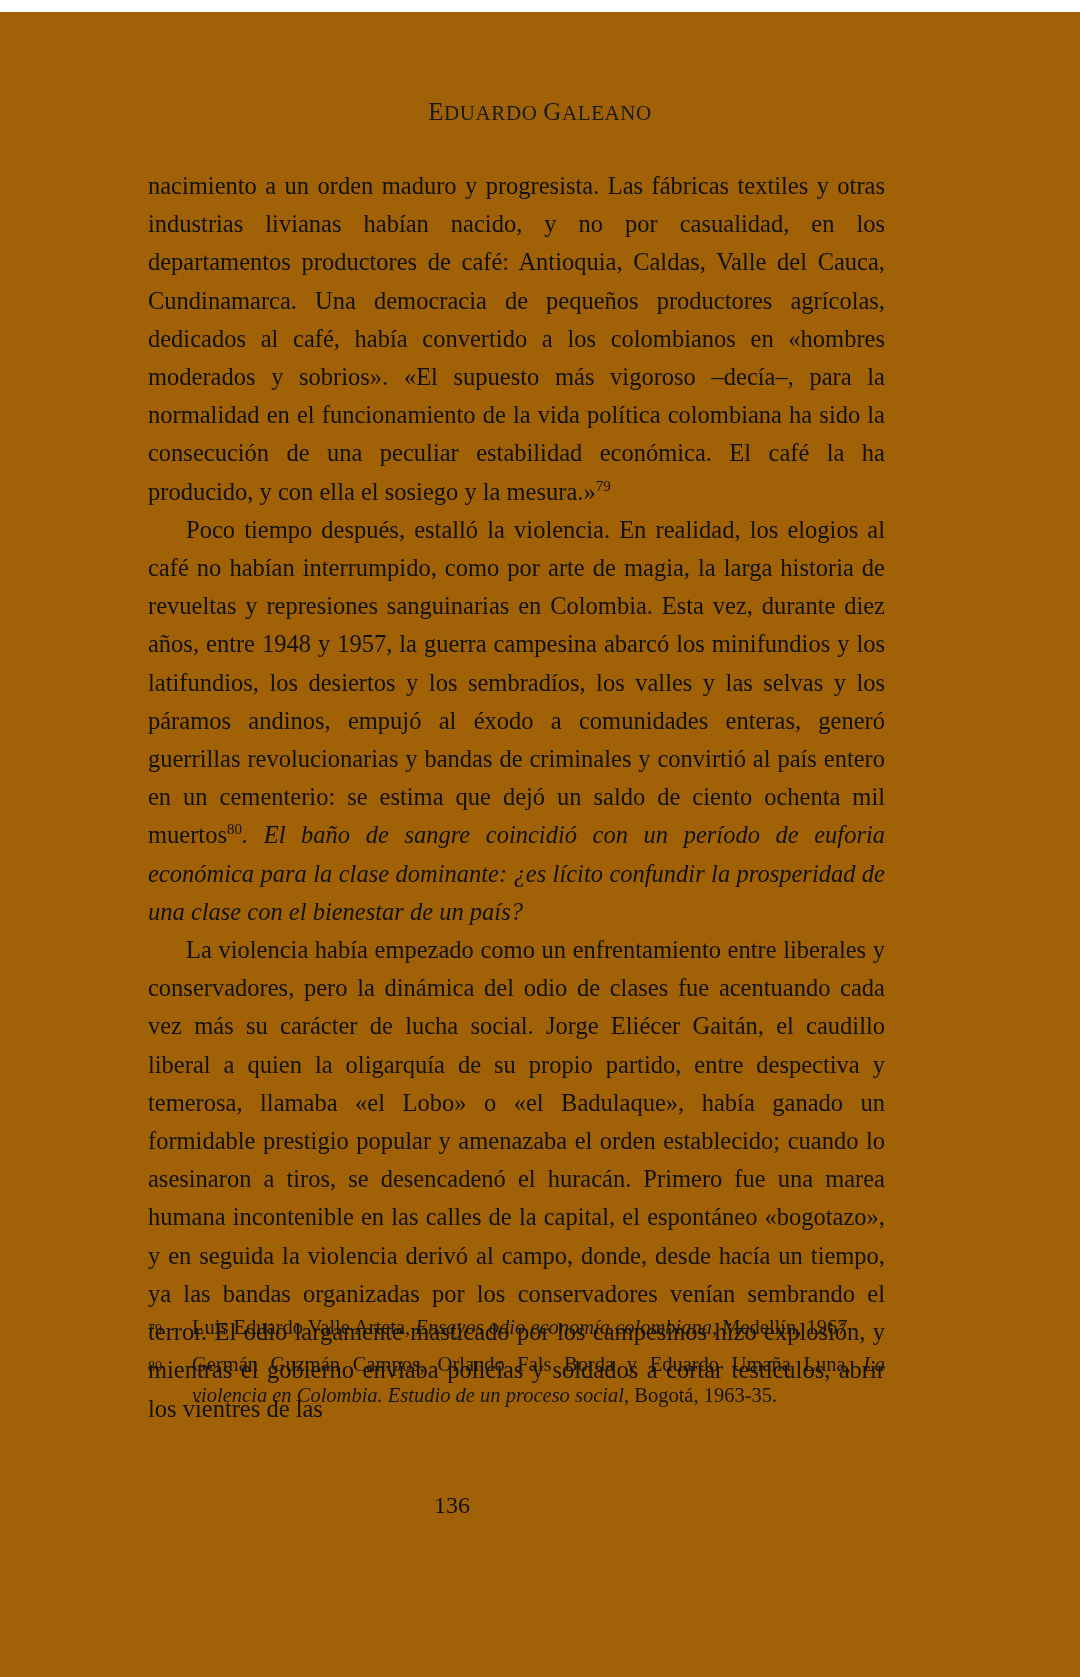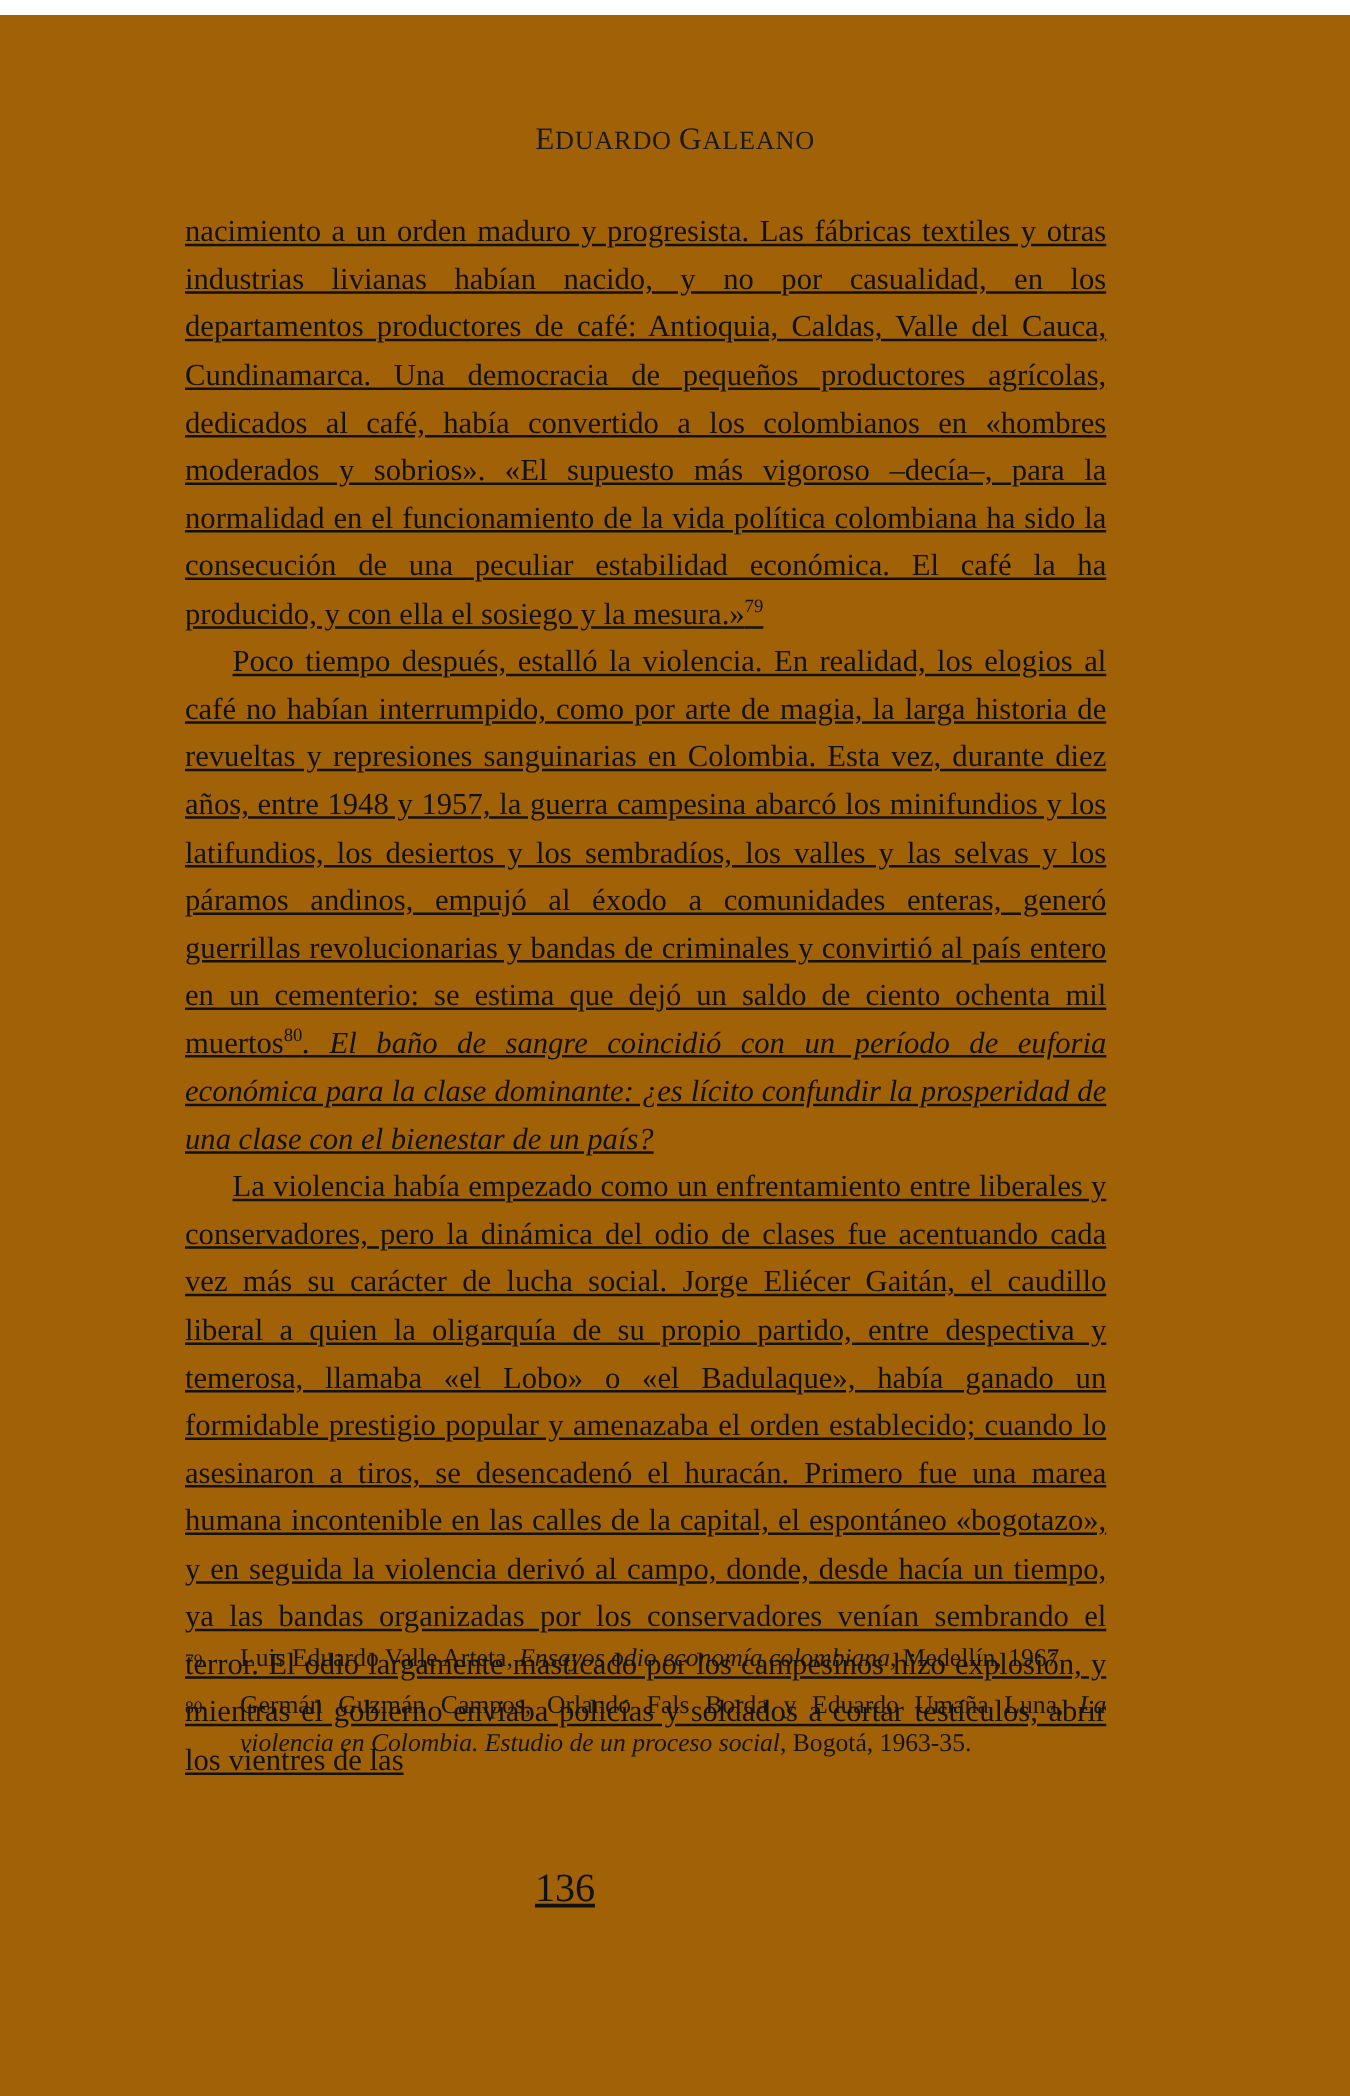--- a/index.html
+++ b/index.html
@@ -34,21 +34,20 @@
     color: #1a1a1a;
   }
   .running-head .cap {
     font-size: 25px;
   }
   .body-block {
     position: absolute;
     left: 148px;
     top: 155px;
     width: 737px;
-    text-decoration: underline;
   }
   p.para {
     margin: 0;
     font-size: 24.5px;
     line-height: 38.2px;
     text-align: justify;
     text-justify: inter-word;
     color: #111111;
     hyphens: manual;
   }
@@ -91,23 +90,22 @@
   }
   .note-text i {
     font-style: italic;
   }
   .folio {
     position: absolute;
     left: 0;
     top: 1480px;
     width: 904px;
     text-align: center;
-    font-size: 32px;
+    font-size: 24px;
     color: #111111;
-    text-decoration: underline;
   }
 </style>
 </head>
 <body>
 
 <div class="page">
 
   <div class="running-head">
     <span class="cap">E</span><span>DUARDO</span><span> </span><span class="cap">G</span><span>ALEANO</span>
   </div>

